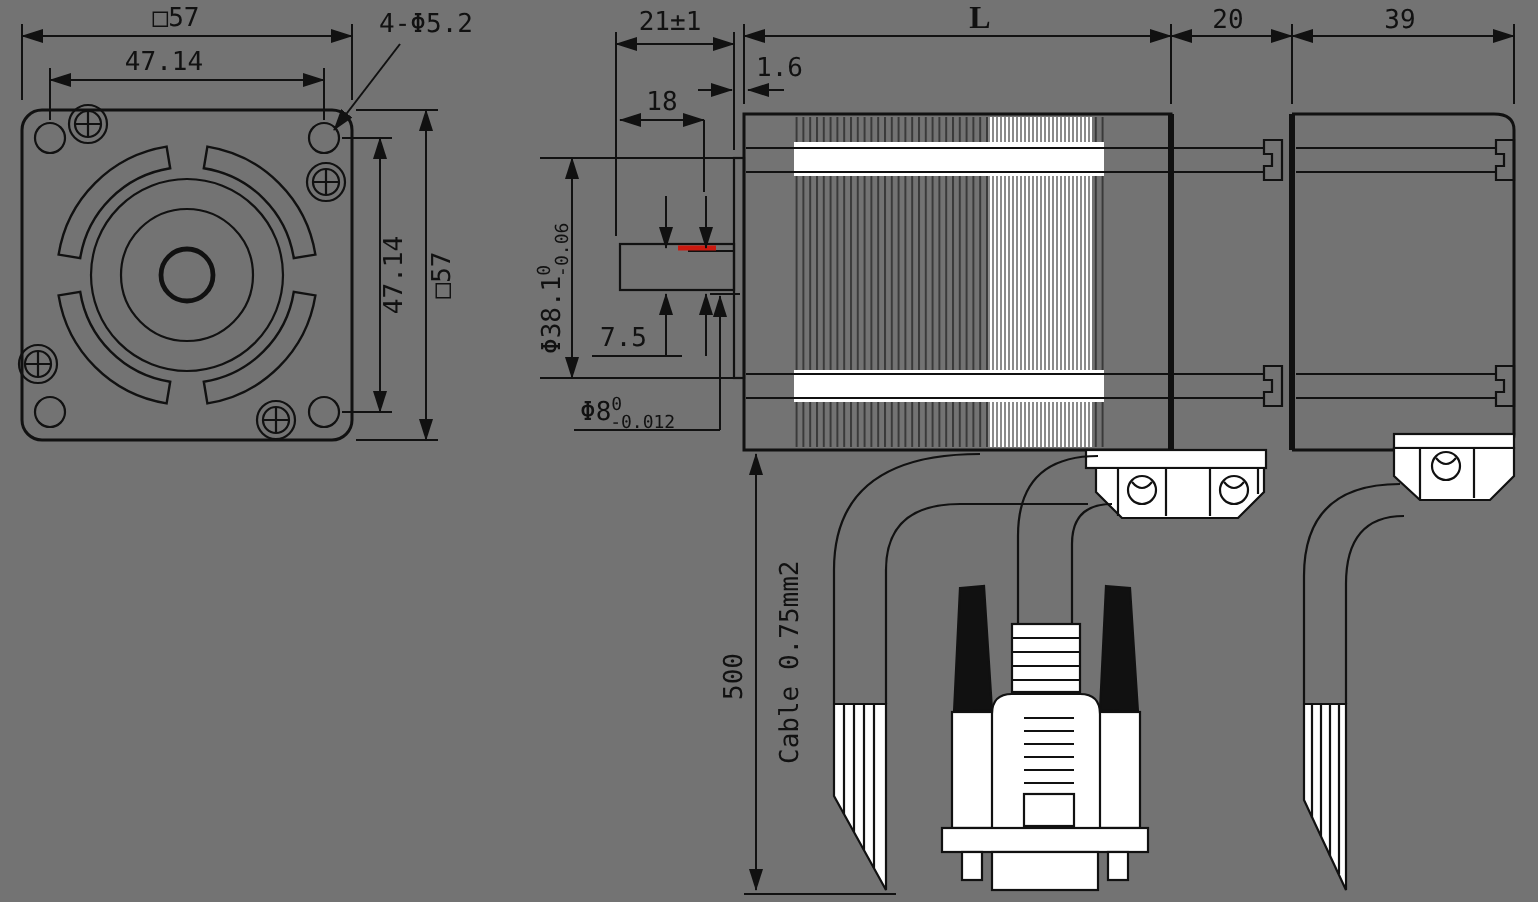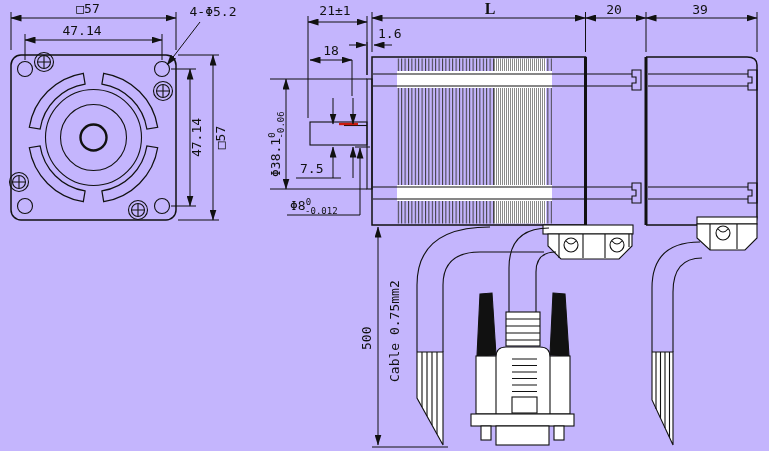--- a/index.html
+++ b/index.html
@@ -1,16 +1,16 @@
 <!DOCTYPE html>
 <html><head>
 <meta charset="utf-8">
 <style>
   html,body{margin:0;padding:0;background:#fff;}
-  .canvas{position:relative;width:769px;height:451px;background:#c4b5fd;overflow:hidden;}
+  .canvas{position:relative;width:769px;height:451px;background:#737373;overflow:hidden;}
   svg{display:block;}
   text{fill:#111;font-family:"DejaVu Sans Mono",monospace;font-size:13px;}
   .dim{stroke:#111;stroke-width:1;fill:none;}
   .thin{stroke:#111;stroke-width:1.1;fill:none;}
   .med{stroke:#111;stroke-width:1.5;fill:none;}
   .thick{stroke:#111;stroke-width:3;fill:none;}
   .white{fill:#fff;stroke:none;}
   .boldL{font-family:"Liberation Serif",serif;font-weight:bold;font-size:16px;}
   .tol{font-size:9px;}
 </style>

